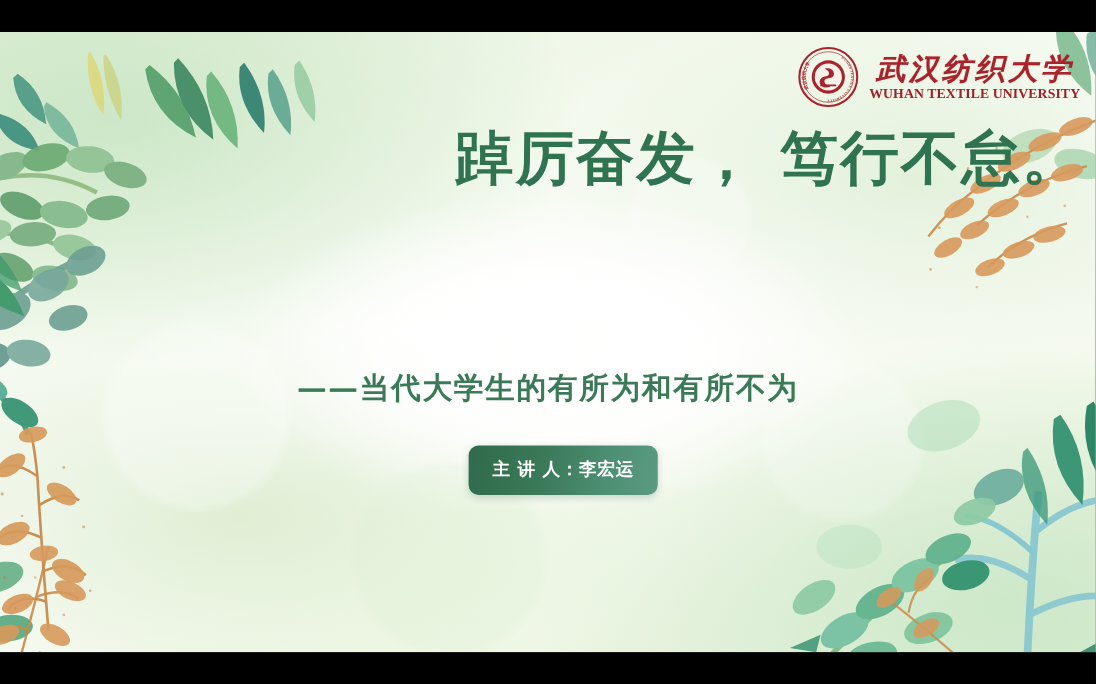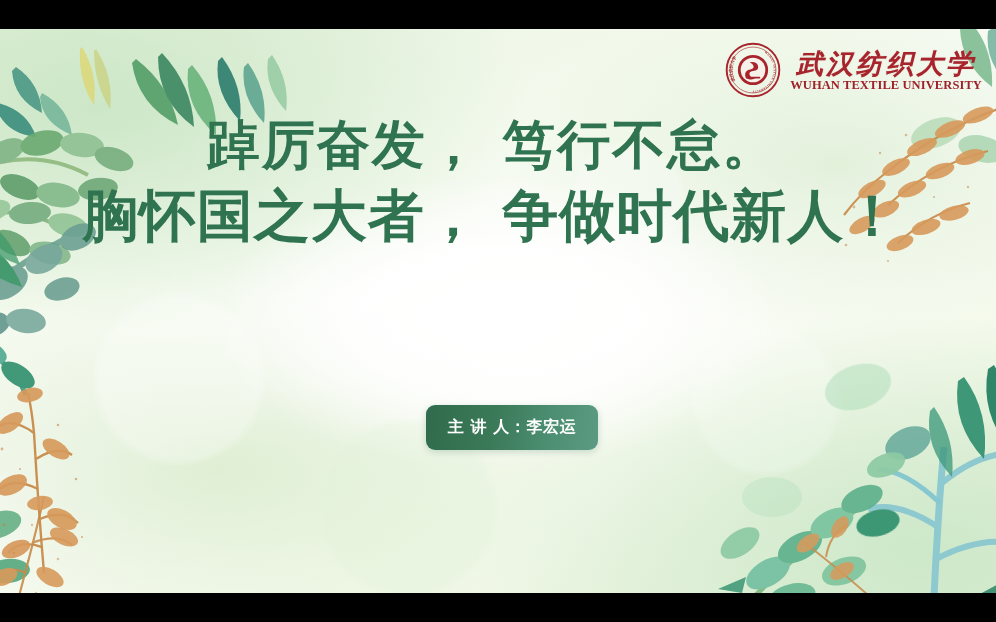--- a/index.html
+++ b/index.html
@@ -116,21 +116,21 @@
     line-height: 1;
     white-space: nowrap;
   }
 
   
   #headline-block {
     position: absolute;
     left: 0;
     top: 83px;
     width: 984px;
-    text-align: center;
+    text-align: right;
     z-index: 15;
   }
   .headline-line {
     font-family: "DejaVu Serif", "Liberation Serif", serif;
     font-weight: 700;
     color: #2f7351;
     line-height: 1.22;
     white-space: nowrap;
   }
   #headline-line-1 {
@@ -440,23 +440,23 @@
         </text>
       </svg>
       <div id="logo-names">
         <div id="logo-name-cn">武汉纺织大学</div>
         <div id="logo-name-en">WUHAN TEXTILE UNIVERSITY</div>
       </div>
     </div>
 
     <div id="headline-block">
       <div class="headline-line" id="headline-line-1">踔厉奋发， 笃行不怠。</div>
-      <div class="headline-line" id="headline-line-2">胸怀国之大者， 争做时代新人！</div>
-    </div>
-
+    </div>
+
+    <div id="subtitle-line">——当代大学生的有所为和有所不为</div>
 
     <div id="meta-pills">
       <div class="meta-pill">主 讲 人：李宏运</div>
     </div>
 
   </div>
 
   <div id="letterbox-bottom" class="letterbox"></div>
 
 </div>

